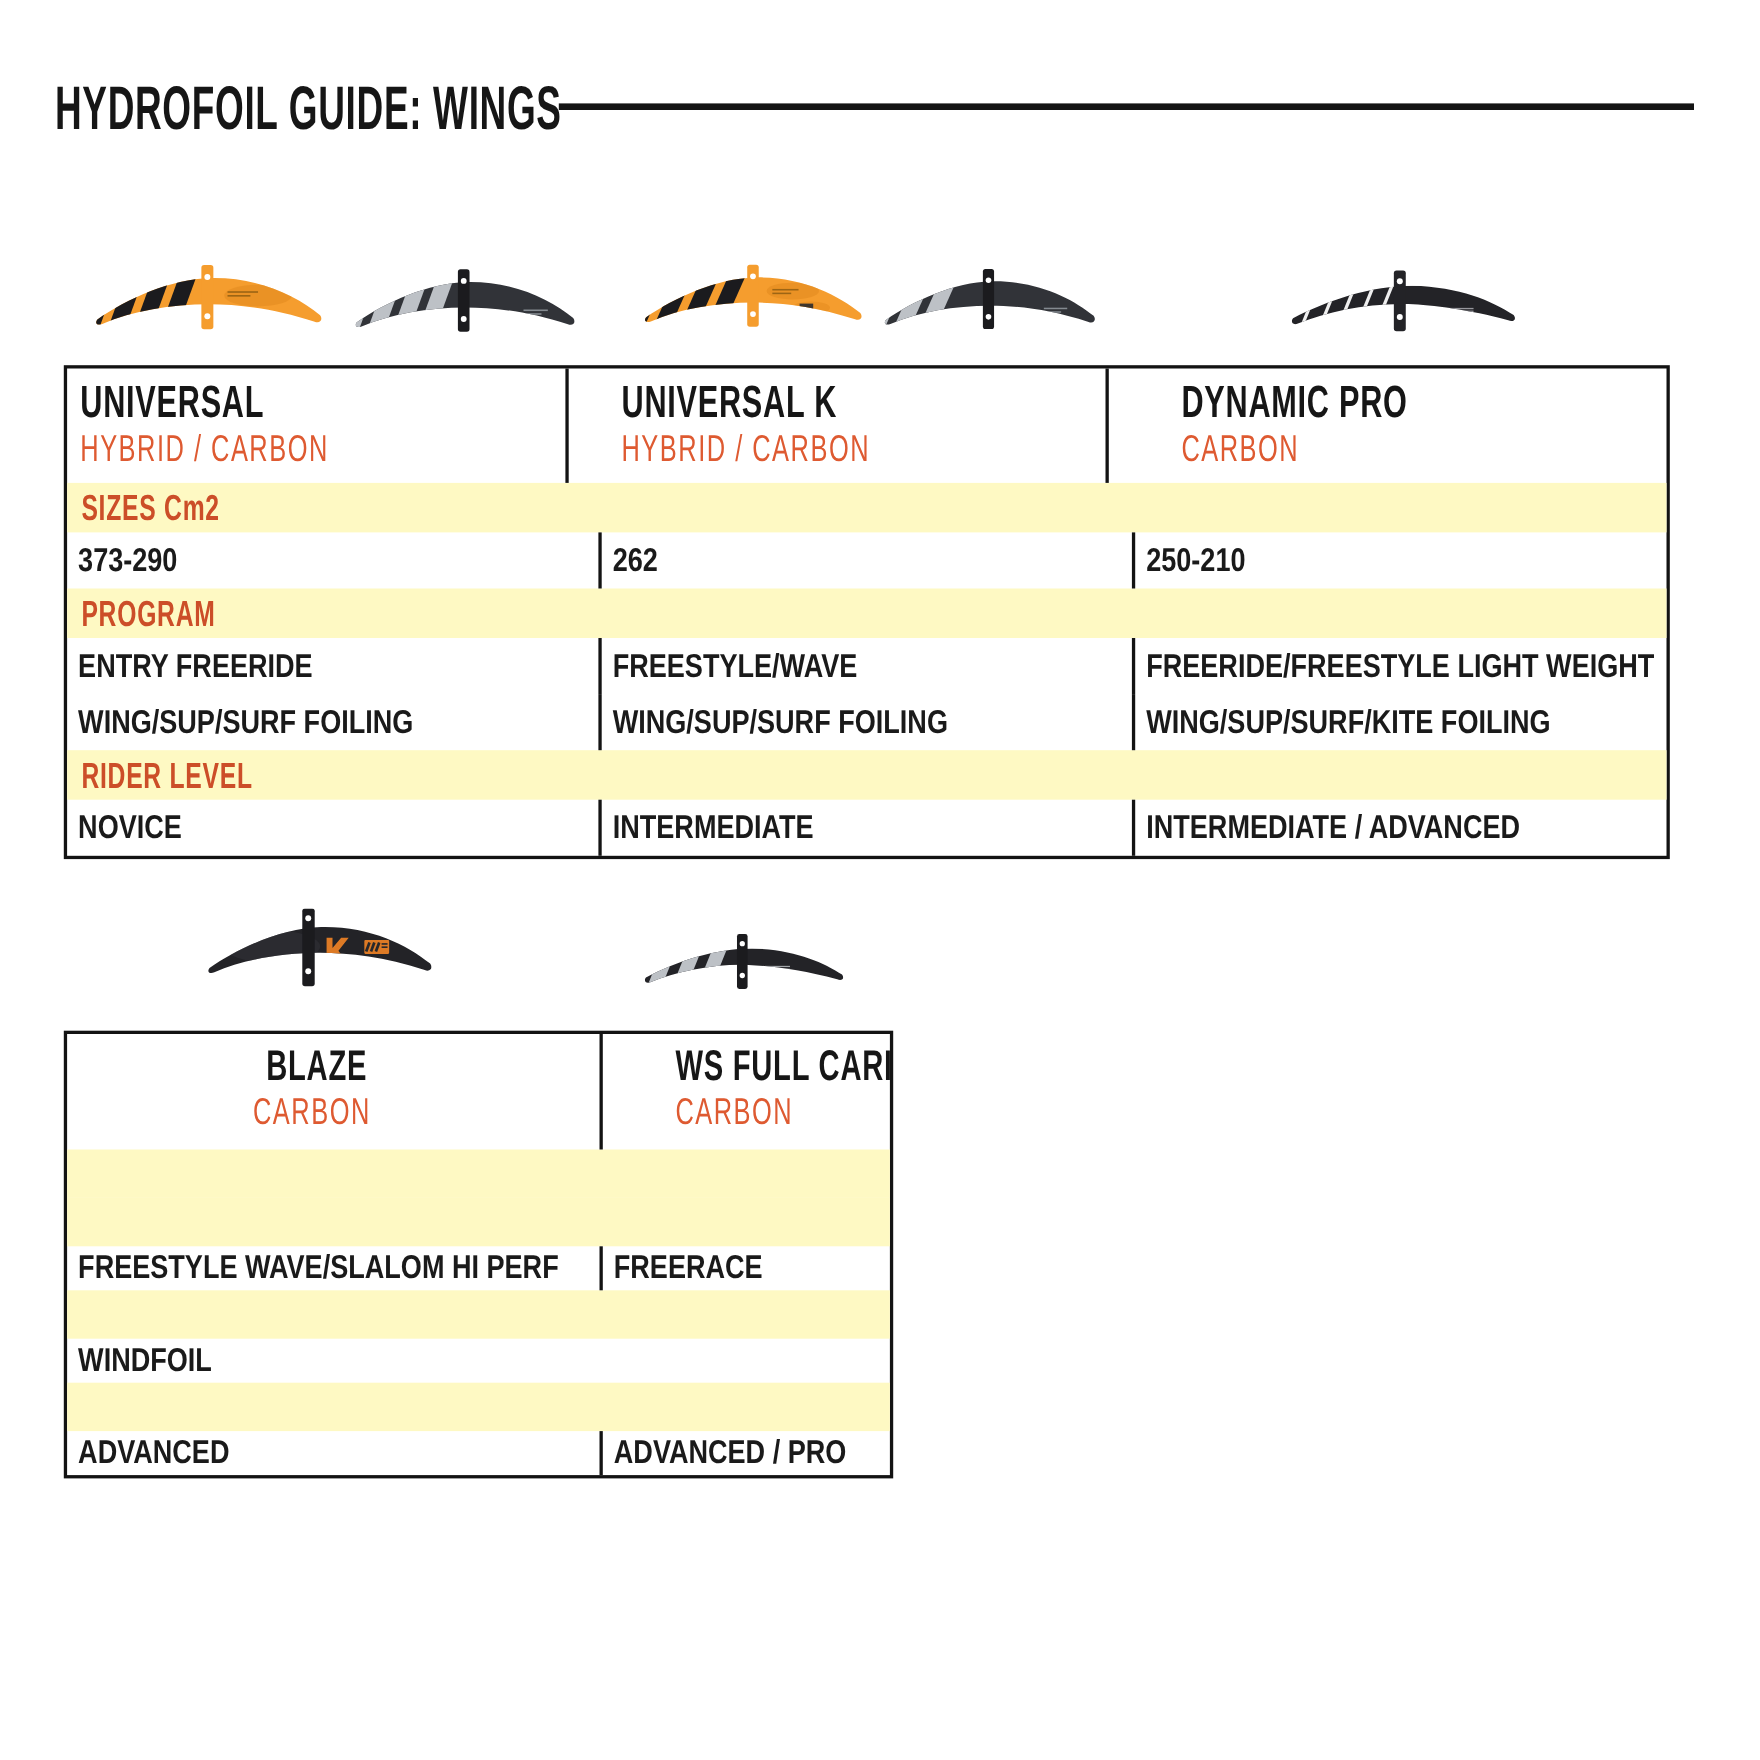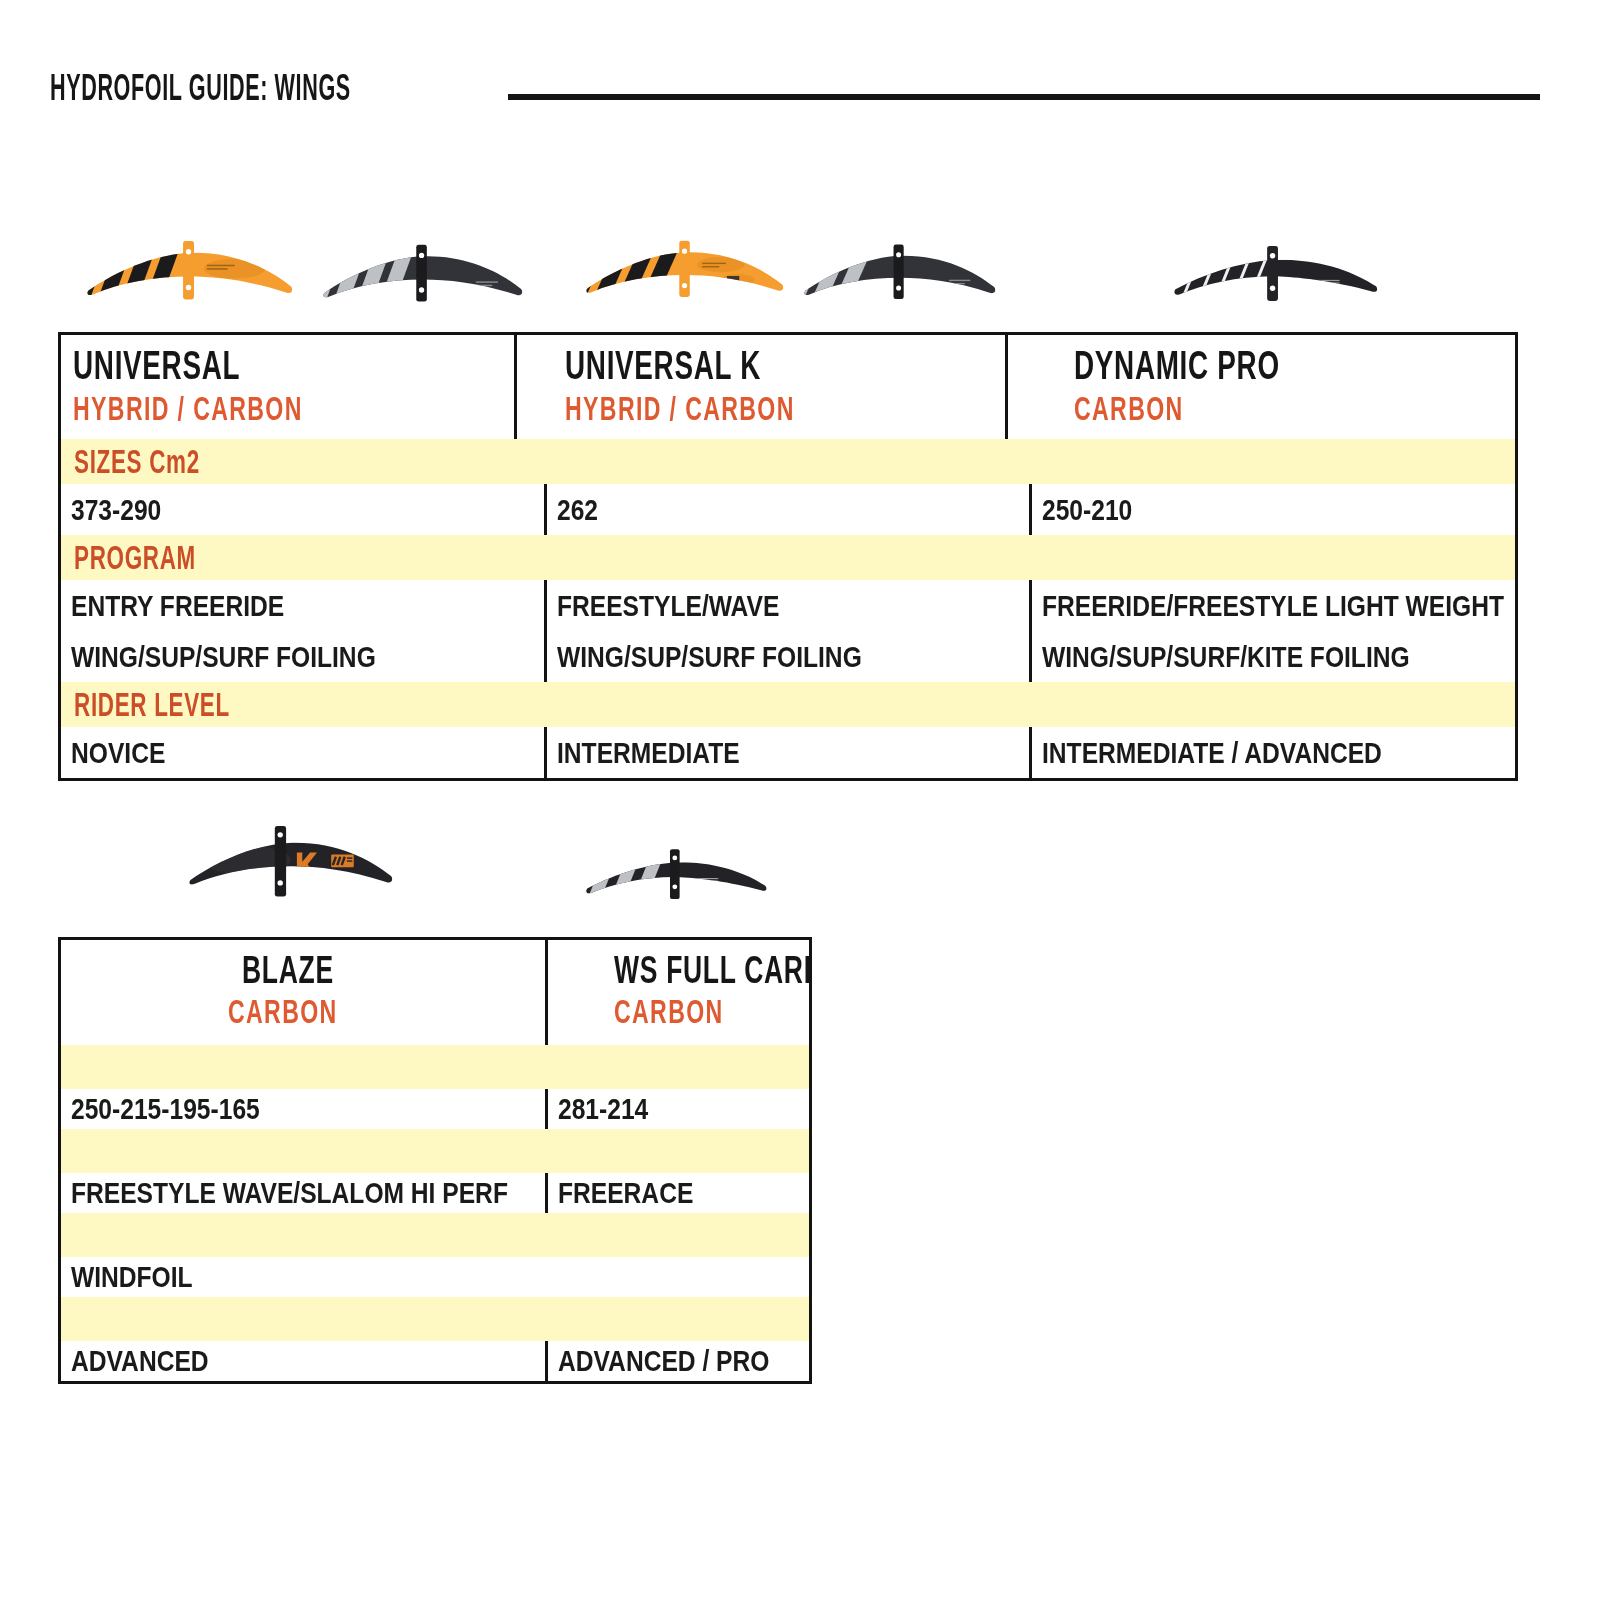--- a/index.html
+++ b/index.html
@@ -2,38 +2,38 @@
 <html><head>
 <meta charset="utf-8">
 <style>
   html,body{margin:0;padding:0;background:#ffffff;}
   .page{position:relative;width:1600px;height:1600px;background:#ffffff;
         font-family:"Liberation Sans",sans-serif;color:#161616;overflow:hidden;}
 
   
   .cond{display:inline-block;transform:scaleX(.68);transform-origin:0 50%;white-space:nowrap;letter-spacing:1px;}
 
-  .title{position:absolute;left:50px;top:70px;font-size:36px;font-weight:bold;line-height:1.0;}
+  .title{position:absolute;left:50px;top:70px;font-size:56px;font-weight:bold;line-height:1.0;}
   .title .cond{transform:scaleX(.60);}
   .title-line{position:absolute;left:508px;top:94px;width:1032px;height:6px;background:#141414;}
 
   .wing{position:absolute;display:block;}
 
   .gtable{position:absolute;border:3px solid #131313;box-sizing:border-box;background:#fff;}
   .t1{left:58px;top:332px;width:1460px;}
   .t2{left:58px;top:937px;width:754px;}
 
   .hrow{display:flex;height:104px;gap:36px;}
   .t2 .hrow{height:105px;}
   .hcell{flex:1 1 0;border-right:3px solid #131313;padding:8px 0 0 12px;box-sizing:border-box;overflow:hidden;}
   .hcell:last-child{border-right:none;margin-left:18px;}
   .t2 .hcell:first-child{flex:0 0 487px;text-align:center;}
   .hname{font-size:41px;font-weight:bold;line-height:1.12;color:#161616;}
   .t2 .hname{font-size:39px;}
-  .hsub{font-size:34px;font-weight:bold;line-height:1.15;color:#DE5A31;}
+  .hsub{font-size:34px;font-weight:normal;line-height:1.15;color:#DE5A31;}
   .hsub .cond{letter-spacing:2px;}
 
   .band{height:45px;background:#fef9c3;display:flex;align-items:center;padding-left:13px;box-sizing:border-box;}
   .t2 .band{height:44px;}
   .bandlabel{color:#CC4E28;font-size:33px;font-weight:bold;}
 
   .vrow{display:flex;height:51px;}
   .t2 .vrow{height:40px;}
   .vcell{flex:1 1 0;border-right:3px solid #131313;display:flex;align-items:center;
          padding-left:10px;box-sizing:border-box;overflow:hidden;}
@@ -293,28 +293,20 @@
         <div class="hname"><span class="cond">BLAZE</span></div>
         <div class="hsub"><span class="cond">CARBON</span></div>
       </div>
       <div class="hcell">
         <div class="hname"><span class="cond">WS FULL CARBON</span></div>
         <div class="hsub"><span class="cond">CARBON</span></div>
       </div>
     </div>
 
     <div class="band"></div>
-    <div class="vrow">
-      <div class="vcell">
-          <span class="vtext">250-215-195-165</span>
-        </div>
-      <div class="vcell">
-          <span class="vtext">281-214</span>
-        </div>
-    </div>
 
     <div class="band"></div>
     <div class="vrow">
       <div class="vcell">
           <span class="vtext">FREESTYLE WAVE/SLALOM HI PERF</span>
         </div>
       <div class="vcell">
           <span class="vtext">FREERACE</span>
         </div>
     </div>

